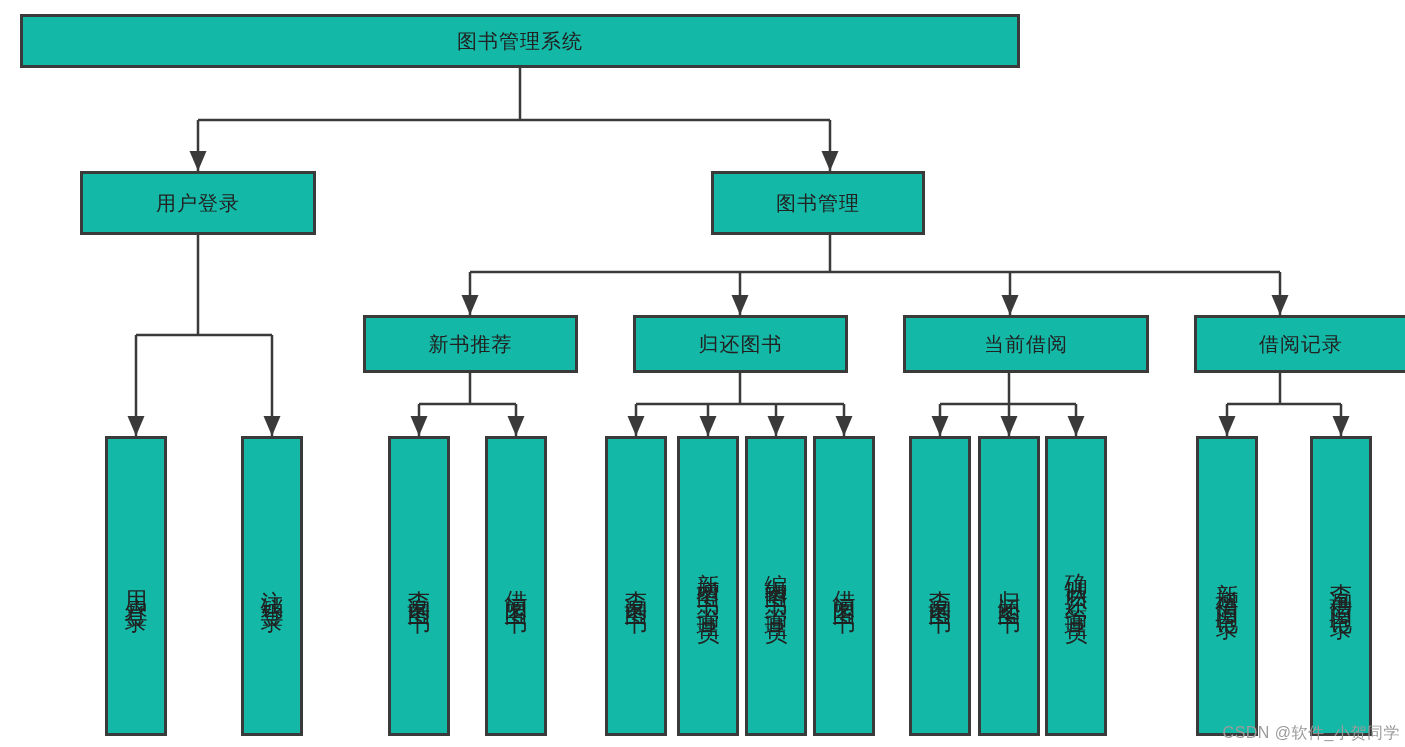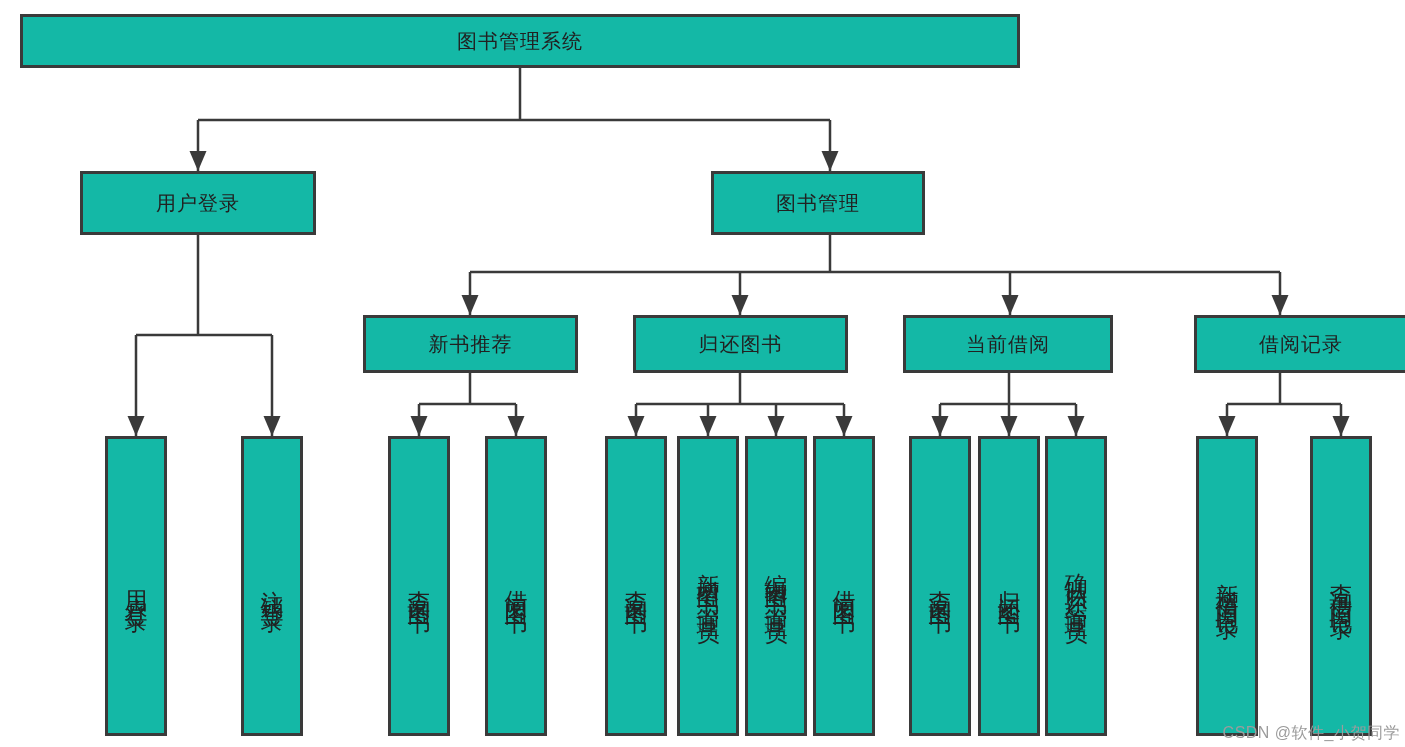--- a/index.html
+++ b/index.html
@@ -77,21 +77,21 @@
   </g>
 </svg>
 
 <div class="node h" style="left:20px;top:14px;width:1000px;height:54px;">图书管理系统</div>
 
 <div class="node h" style="left:80px;top:171px;width:236px;height:64px;">用户登录</div>
 <div class="node h" style="left:711px;top:171px;width:214px;height:64px;">图书管理</div>
 
 <div class="node h" style="left:363px;top:315px;width:215px;height:58px;">新书推荐</div>
 <div class="node h" style="left:633px;top:315px;width:215px;height:58px;">归还图书</div>
-<div class="node h" style="left:903px;top:315px;width:210px;height:58px;">当前借阅</div>
+<div class="node h" style="left:903px;top:315px;width:246px;height:58px;">当前借阅</div>
 <div class="node h" style="left:1173px;top:315px;width:214px;height:58px;margin-left:21px;">借阅记录</div>
 
 <div class="node v" style="left:105px;top:436px;width:62px;height:300px;">用户登录</div>
 <div class="node v" style="left:241px;top:436px;width:62px;height:300px;">注销登录</div>
 
 <div class="node v" style="left:388px;top:436px;width:62px;height:300px;">查询图书</div>
 <div class="node v" style="left:485px;top:436px;width:62px;height:300px;">借阅图书</div>
 
 <div class="node v" style="left:605px;top:436px;width:62px;height:300px;">查询图书</div>
 <div class="node v" style="left:677px;top:436px;width:62px;height:300px;">新增图书（管理员）</div>

